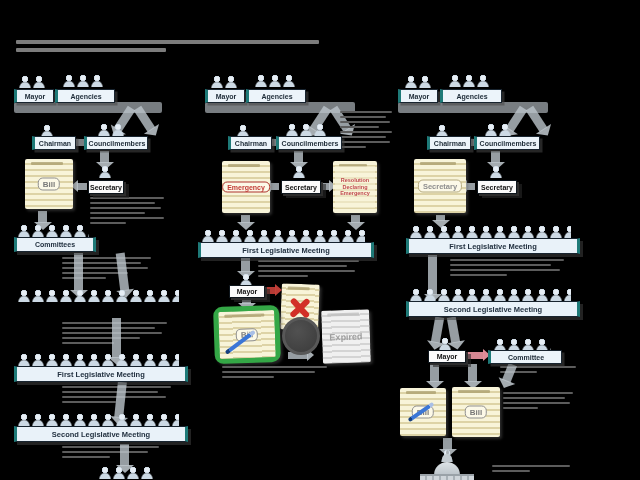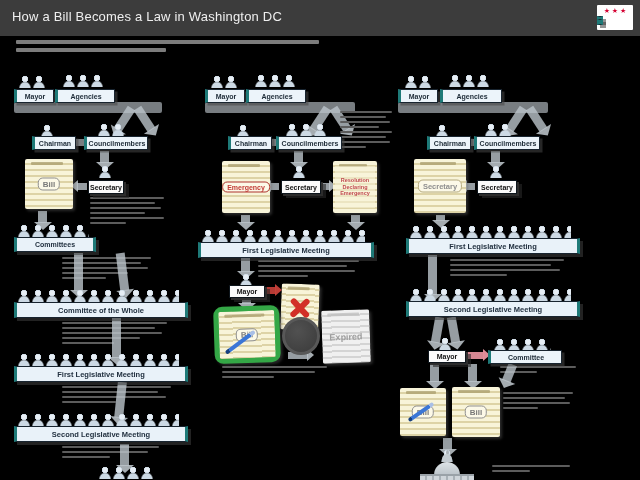--- a/index.html
+++ b/index.html
@@ -99,28 +99,20 @@
   .building .tip{position:absolute;left:26px;top:-6px;width:3px;height:5px;border-radius:50%;background:#aab2b8;}
   .building .base{position:absolute;left:0;top:18px;width:54px;height:12px;background:#cfd5da;
                   background-image:repeating-linear-gradient(90deg,rgba(0,0,0,0) 0 5px,#a9b1b7 5px 7px);
                   border-top:2px solid #9aa2a8;}
 </style>
 </head>
 <body>
 
 <div id="canvas">
 
-  <div class="header">
-    <h1>How a Bill Becomes a Law in Washington DC</h1>
-    <div class="dcflag">
-      <div class="stars">★ ★ ★</div>
-      <div class="bar"></div>
-      <div class="bar"></div>
-    </div>
-  </div>
 
   <div class="scr sub" style="left:16px;top:40px;width:312px;">
       <b></b>
       <b></b>
     </div>
 
   <div class="people" style="left:18px;top:75px;width:28px;"></div>
   <div class="people" style="left:62px;top:74px;width:42px;"></div>
   <div class="slab" style="left:14px;top:102px;width:148px;height:11px;"></div>
   <div class="box" style="left:14px;top:89px;width:36px;height:12px;">
@@ -173,23 +165,20 @@
       <b></b>
       <b></b>
       <b></b>
       <b></b>
       <b></b>
     </div>
   <div class="av" style="left:74px;top:253px;height:38px;"></div>
   <div class="av" style="left:118px;top:253px;height:38px;transform:rotate(-7deg);"></div>
 
   <div class="people" style="left:17px;top:289px;width:162px;"></div>
-  <div class="bar" style="left:14px;top:302px;width:168px;height:14px;">
-      <span>Committee of the Whole</span>
-    </div>
 
   <div class="scr" style="left:62px;top:322px;width:108px;">
       <b></b>
       <b></b>
       <b></b>
       <b></b>
       <b></b>
     </div>
   <div class="av" style="left:112px;top:318px;height:40px;"></div>
 

